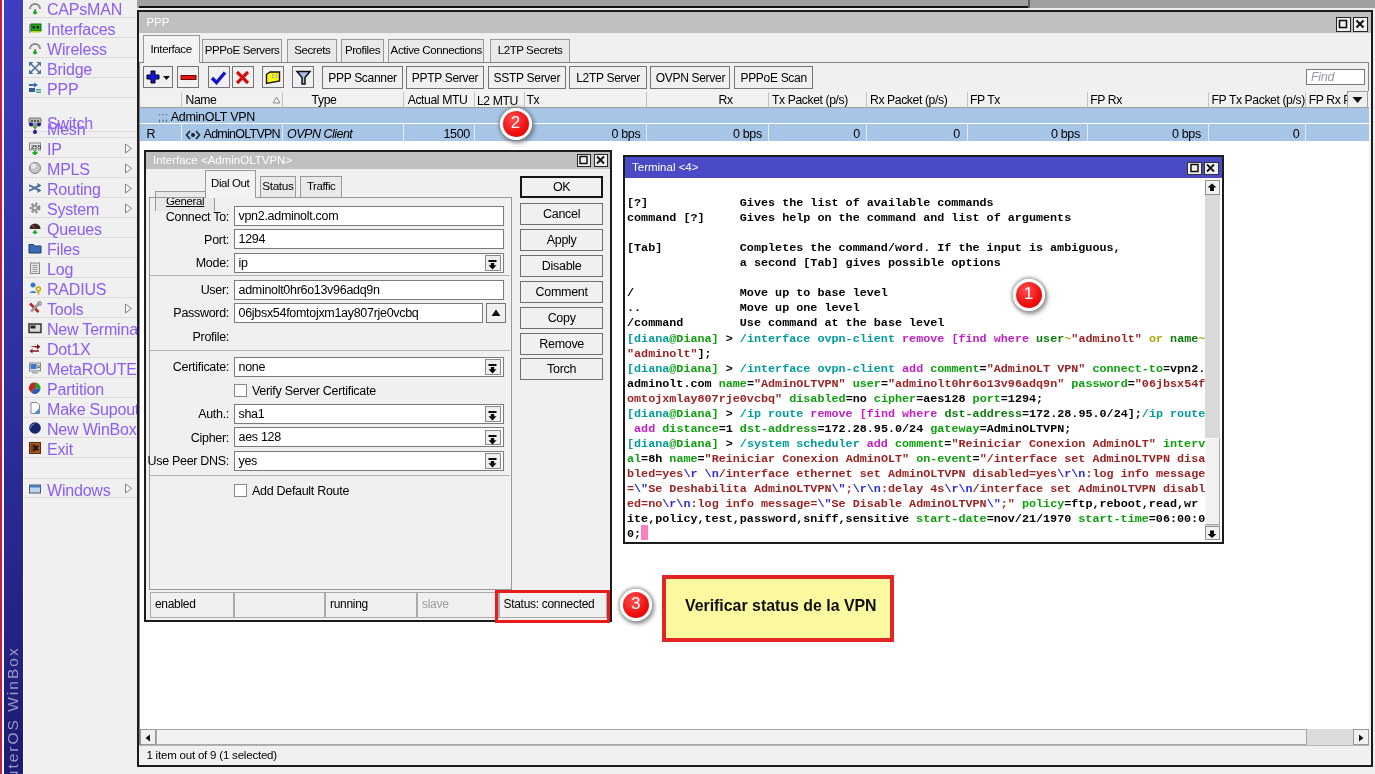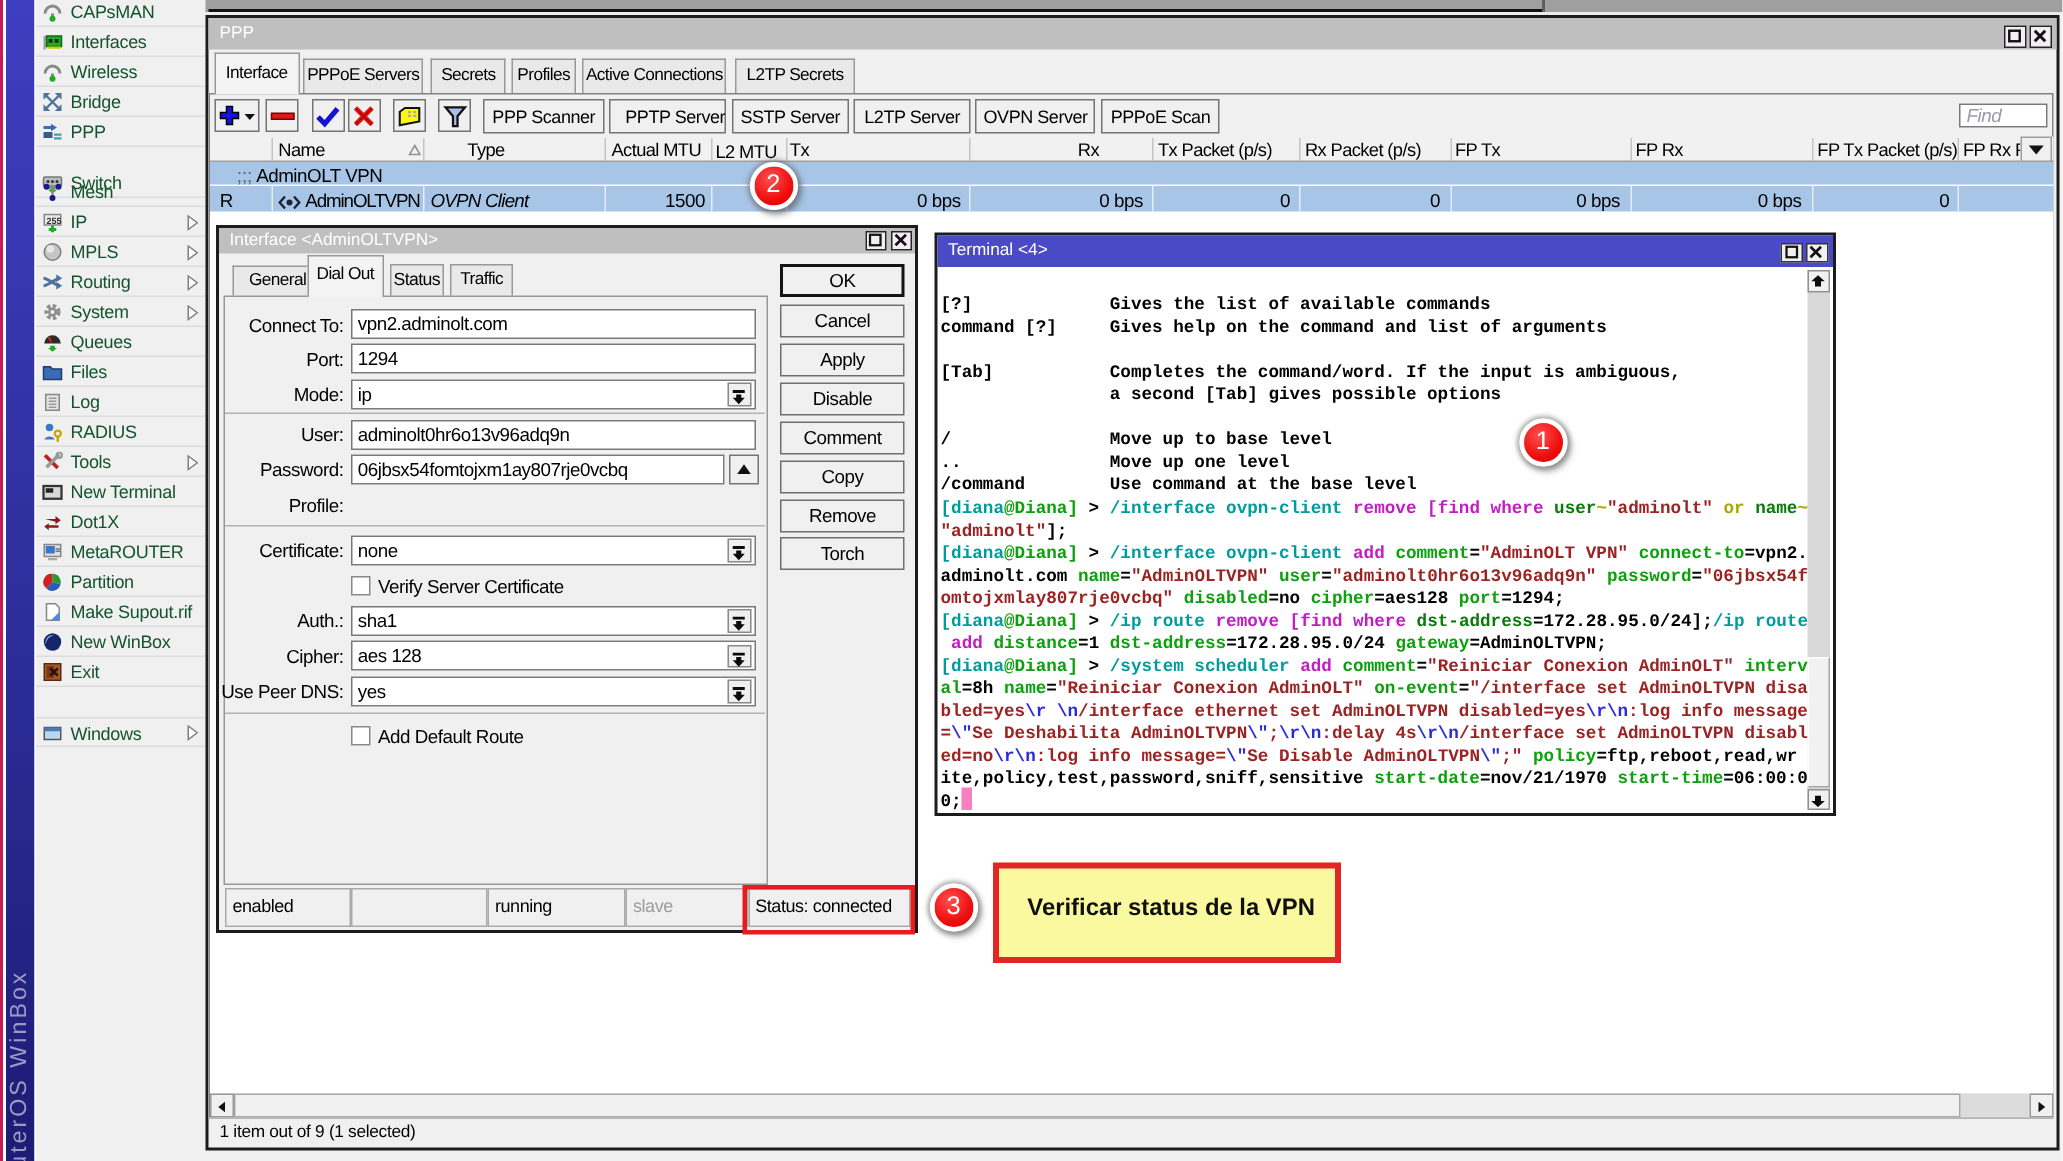--- a/index.html
+++ b/index.html
@@ -6,21 +6,21 @@
   html,body { width:1375px; height:774px; overflow:hidden; }
   body { font-family:"Liberation Sans", sans-serif; background:#f0f0f0; position:relative; }
   .abs { position:absolute; }
   #strip-red { left:0; top:0; width:2px; height:774px; background:#c41d56; }
   #strip-w1 { left:2px; top:0; width:1.5px; height:774px; background:#fff; }
   #strip-blue { left:3.5px; top:0; width:19px; height:774px; background:linear-gradient(#3e3ec0,#2d2d9a 55%,#1c1c74); }
   #strip-w2 { left:22.5px; top:0; width:1.5px; height:774px; background:#fff; }
   #vtext { left:-72px; top:709px; width:170px; transform:rotate(-90deg); transform-origin:center; color:#9a9ac4; font-size:15.5px; letter-spacing:2px; }
   #menu { left:24px; top:0; width:113.5px; height:774px; background:#f0f0f0; }
   .mi { position:absolute; left:0; width:113.5px; height:20px; border-bottom:1px solid #dcdcdc; }
-  .mi .txt { position:absolute; left:23px; top:3px; font-size:12px; letter-spacing:-0.2px; color:#14532d; white-space:nowrap; }
+  .mi .txt { position:absolute; left:23px; top:3px; font-size:16px; letter-spacing:-0.2px; color:#8b5cf6; white-space:nowrap; }
   .mi svg { position:absolute; left:3.5px; top:3px; }
   .win { position:absolute; background:#f0f0f0; border:2px solid #1c1c1c; }
   .tbar { position:absolute; left:0; top:0; right:0; height:21px; background:#bfbfbf; color:#fff; font-size:11.5px; }
   .tbtn { position:absolute; background:#f2eef4; border:1.5px solid #262626; }
   .btn { position:absolute; background:#f0f0f0; border:1px solid #747474; font-size:12px; text-align:center; color:#000; letter-spacing:-0.3px; white-space:nowrap; }
   .tab { position:absolute; background:#e9e9e9; border:1px solid #999; border-bottom:none; font-size:11.5px; text-align:center; color:#000; letter-spacing:-0.4px; white-space:nowrap; overflow:hidden; }
   .tab.on { background:#f3f3f3; }
   .inp { position:absolute; background:#fff; border:1px solid #7a7a7a; font-size:12.5px; letter-spacing:-0.3px; padding-left:4px; color:#000; white-space:nowrap; }
   .lbl { position:absolute; font-size:12.5px; letter-spacing:-0.3px; text-align:right; color:#000; white-space:nowrap; }
   .sep { position:absolute; height:1px; background:#b2b2b2; }
@@ -298,21 +298,21 @@
         <path d="M3.5 6.5 L7 4 L16.5 4 L16.5 13 L3.5 15.5 Z" fill="#f8f810" stroke="#111" stroke-width="1.4"></path>
         <rect x="9" y="6" width="2" height="1.5" fill="#aaa"></rect>
         <rect x="12.5" y="6" width="2" height="1.5" fill="#aaa"></rect>
         <rect x="9" y="8.5" width="2" height="1.5" fill="#aaa"></rect>
         <rect x="12.5" y="8.5" width="2" height="1.5" fill="#aaa"></rect>
       </svg></div>
 <div class="btn" style="left:152.8px;top:54px;width:21.8px;height:22.5px;"><svg width="19" height="20" style="margin-top:1px;">
         <path d="M3 3.5 L16 3.5 L11 9.5 L11 16 L8 16 L8 9.5 Z" fill="#aabfe8" stroke="#111" stroke-width="1.5"></path>
       </svg></div>
 <div class="btn" style="left:182.6px;top:54px;width:81px;height:23px;line-height:22px;">PPP Scanner</div>
-<div class="btn" style="left:266.3px;top:54px;width:78.7px;height:23px;line-height:22px;text-align:right;">PPTP Server</div>
+<div class="btn" style="left:266.3px;top:54px;width:78.7px;height:23px;line-height:22px;">PPTP Server</div>
 <div class="btn" style="left:348.4px;top:54px;width:78.2px;height:23px;line-height:22px;">SSTP Server</div>
 <div class="btn" style="left:429.4px;top:54px;width:78.7px;height:23px;line-height:22px;">L2TP Server</div>
 <div class="btn" style="left:511px;top:54px;width:80px;height:23px;line-height:22px;">OVPN Server</div>
 <div class="btn" style="left:595px;top:54px;width:78.5px;height:23px;line-height:22px;">PPPoE Scan</div>
 <div class="inp" style="left:1166.6px;top:57px;width:59.5px;height:16.5px;font-style:italic;color:#9a9aa6;line-height:14px;">Find</div>
 <div class="abs" style="left:1px;top:79px;width:1228.2px;height:17.2px;background:#f1f1f1;border-bottom:1px solid #9f9f9f;"></div>
 <div class="abs" style="left:41.6px;top:80.5px;width:1px;height:14.5px;background:#c4c4c4;"></div>
 <div class="abs" style="left:142.6px;top:80.5px;width:1px;height:14.5px;background:#c4c4c4;"></div>
 <div class="abs" style="left:263.6px;top:80.5px;width:1px;height:14.5px;background:#c4c4c4;"></div>
 <div class="abs" style="left:334.2px;top:80.5px;width:1px;height:14.5px;background:#c4c4c4;"></div>
@@ -393,21 +393,21 @@
 <div class="tbtn" style="left:430.5px;top:1.5px;width:14.3px;height:13.5px;">
       <svg width="11" height="10" style="position:absolute;left:0.5px;top:0.5px;">
         <rect x="2" y="1.5" width="7" height="7" fill="none" stroke="#111" stroke-width="1.5"></rect>
       </svg>
     </div>
 <div class="tbtn" style="left:447.5px;top:1.5px;width:14.3px;height:13.5px;">
       <svg width="11" height="10" style="position:absolute;left:0.5px;top:0.5px;">
         <path d="M2 1.5 L9 8.5 M9 1.5 L2 8.5" stroke="#111" stroke-width="1.8"></path>
       </svg>
     </div>
-<div class="tab" style="left:9.1px;top:25px;width:60px;height:20.2px;line-height:19px;">General</div>
+<div class="tab" style="left:9.1px;top:39px;width:60px;height:20.2px;line-height:19px;text-decoration:underline;">General</div>
 <div class="tab on" style="left:58.7px;top:17.6px;width:51px;height:28.5px;line-height:25px;z-index:3;">Dial Out</div>
 <div class="tab" style="left:114.2px;top:24.4px;width:35.4px;height:20.2px;line-height:19px;font-size:11.8px;">Status</div>
 <div class="tab" style="left:153.8px;top:24.4px;width:42.7px;height:20.2px;line-height:19px;">Traffic</div>
 <div class="abs" style="left:3px;top:44.6px;width:362.5px;height:393.9px;border:1px solid #989898;"></div>
 <div class="lbl" style="left:-38px;top:57.5px;width:121px;">Connect To:</div>
 <div class="inp" style="left:87.5px;top:54px;width:270px;height:20px;line-height:18px;">vpn2.adminolt.com</div>
 <div class="lbl" style="left:-38px;top:80.9px;width:121px;">Port:</div>
 <div class="inp" style="left:87.5px;top:77.4px;width:270px;height:20px;line-height:18px;">1294</div>
 <div class="lbl" style="left:-38px;top:104.3px;width:121px;">Mode:</div>
 <div class="inp" style="left:87.5px;top:100.8px;width:270px;height:20px;line-height:18px;">ip<span style="position:absolute;right:1.5px;top:1.5px;width:16px;height:15.5px;background:#efefef;border:1px solid #8a8a8a;">

